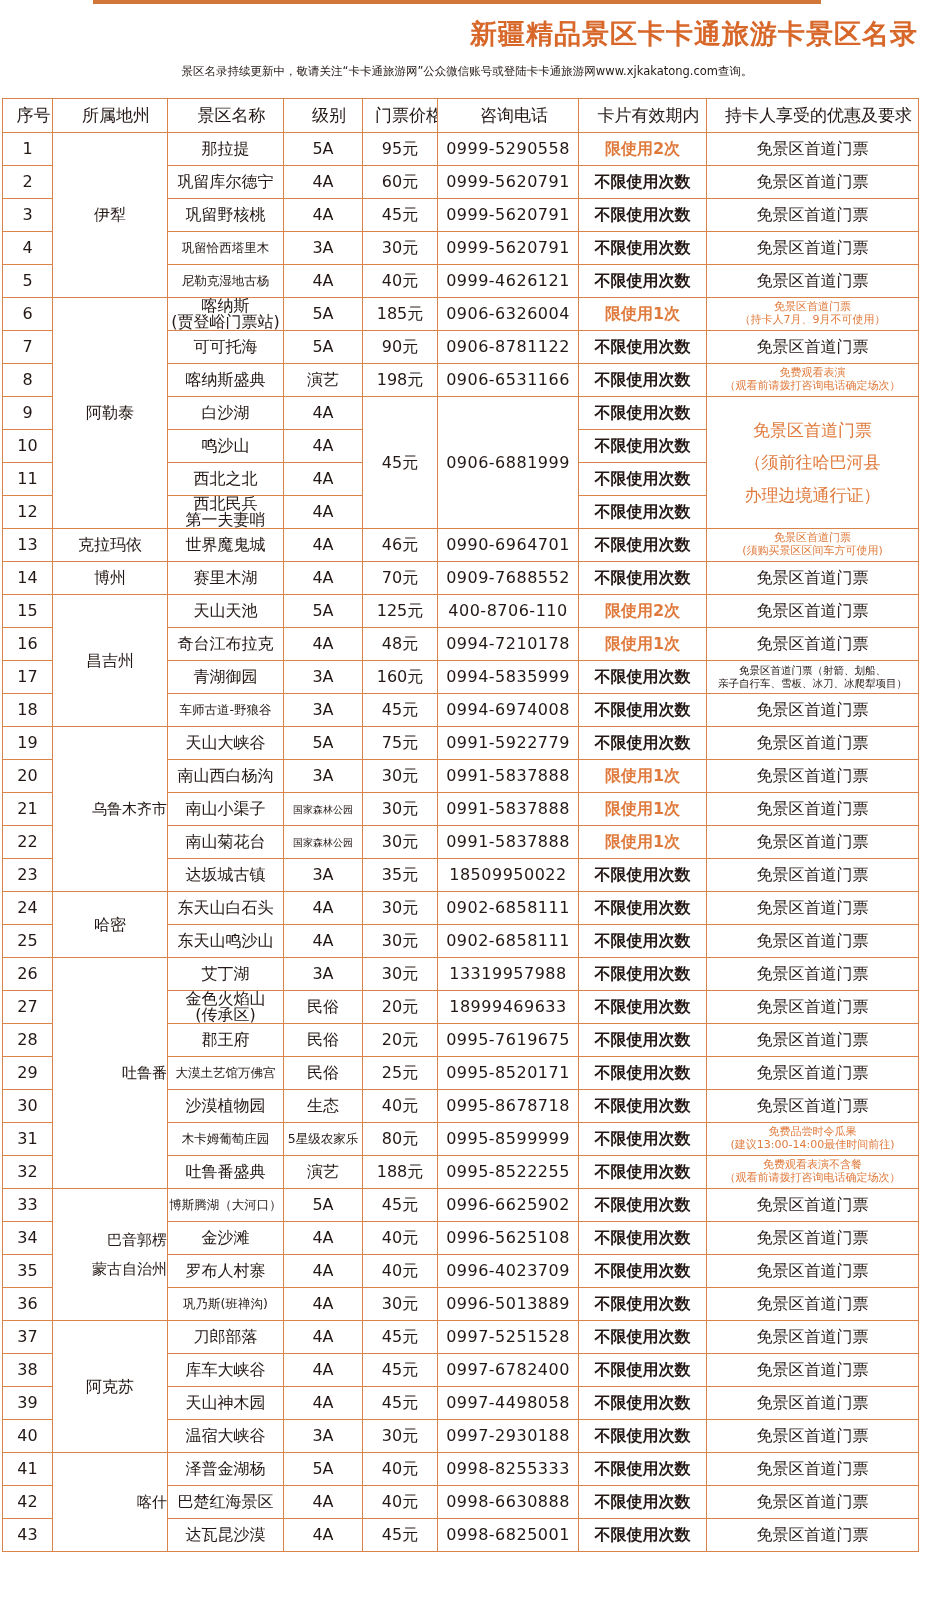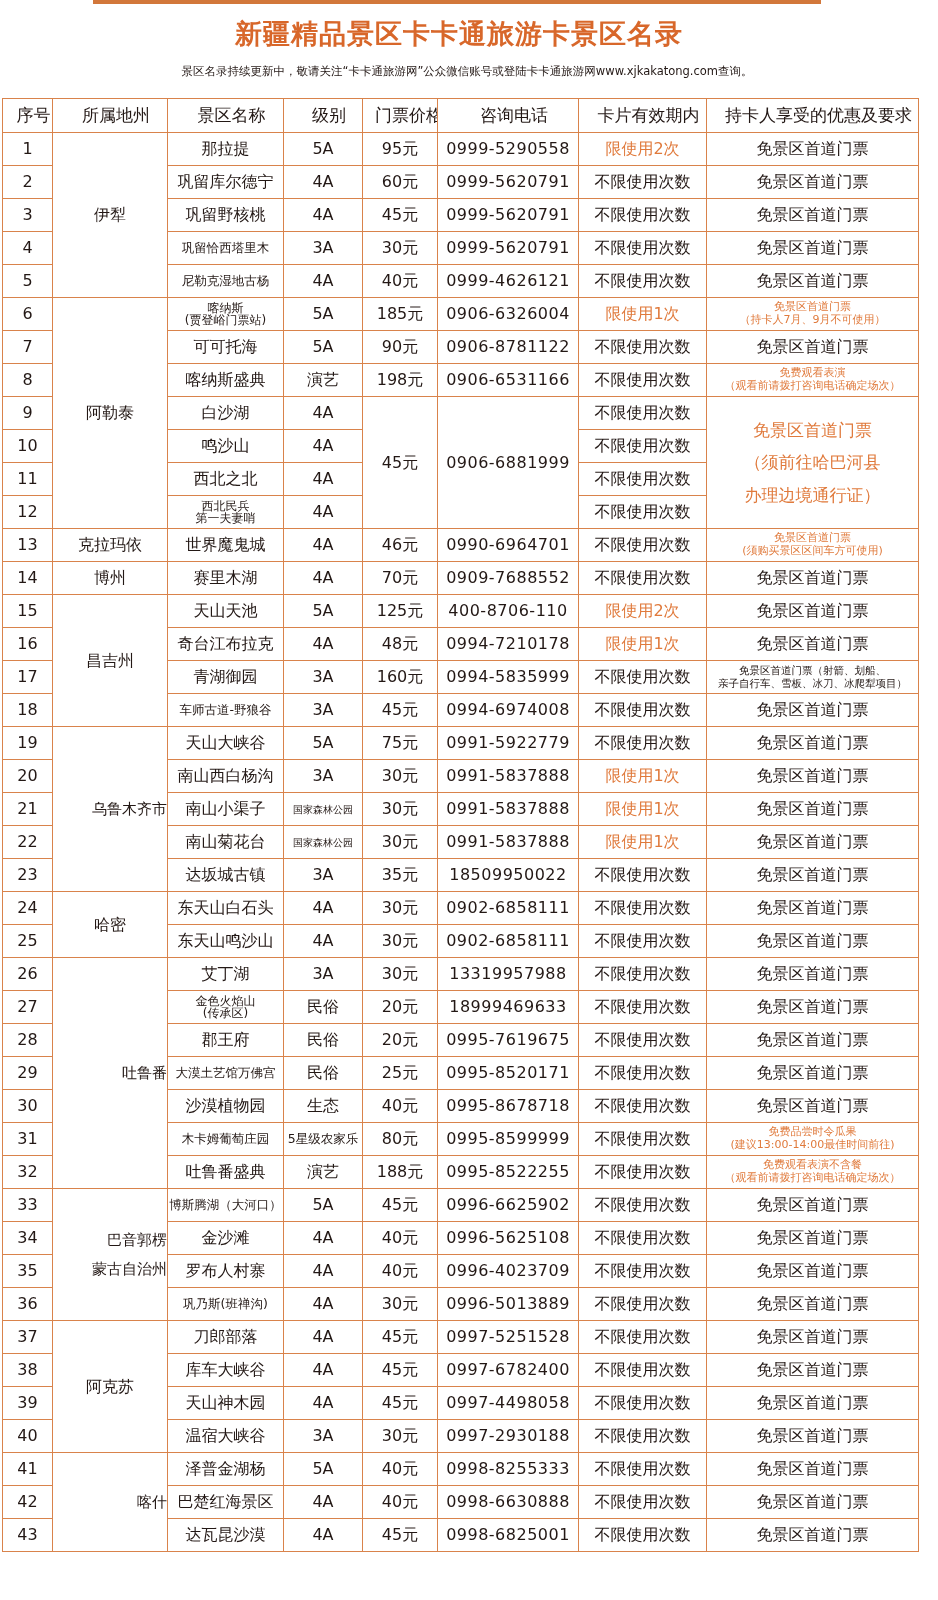--- a/index.html
+++ b/index.html
@@ -1,39 +1,39 @@
 <!DOCTYPE html>
 <html><head>
 <meta charset="utf-8">
 <style>
   html, body { margin:0; padding:0; background:#fff; }
   body { width:938px; height:1600px; position:relative; overflow:hidden;
          font-family:"DejaVu Sans","Liberation Sans",sans-serif; color:#231815; }
   .topbar { position:absolute; left:93px; top:0; width:728px; height:4px; background:#d2773a; }
-  .title { position:absolute; left:0; top:16px; width:918px; text-align:center;
+  .title { position:absolute; left:0; top:16px; width:918px; text-align:right;
            font-size:27px; font-weight:bold; color:#d8672a; letter-spacing:1px; }
   .subtitle { position:absolute; left:8px; top:64px; width:918px; text-align:center;
               font-size:11.5px; color:#231815; }
   table.roster { position:absolute; left:2px; top:98px; border-collapse:collapse;
                  table-layout:fixed; width:916px; }
   table.roster td, table.roster th { border:1.5px solid #d9834b; text-align:center;
         vertical-align:middle; padding:0; overflow:hidden; white-space:nowrap; }
   table.roster th { font-weight:normal; font-size:17px; height:33px;padding-left:12px; }
   table.roster td { height:32px; font-size:16px; line-height:1.1; }
   td.no { font-size:15px; }
   td.region { font-size:18px; }
   td.region.sm { font-size:15px;text-align:right; }
   td.name { font-size:15.5px; }
   td.name.sm { font-size:12.5px; }
-  td.name.xs { font-size:12px; line-height:1.0; }
+  td.name.xs { font-size:16px; line-height:1.0; }
   td.level { font-size:16px; }
   td.level.sm { font-size:10px; }
   td.price { font-size:16px; }
   td.phone { font-size:16px; letter-spacing:0.5px; }
-  td.validity { font-size:16px; }
+  td.validity { font-size:16px;font-weight:bold; }
   td.validity.hl { color:#e07a3c; }
   td.benefit { font-size:16px; }
   td.benefit.hl { color:#e07a3c; }
   td.benefit.small { font-size:11px; line-height:1.15; }
   td.benefit.tiny { font-size:10.5px; line-height:1.2; color:#231815; }
   td.benefit.big { font-size:17px; line-height:1.9; color:#e07a3c; }
   .line { display:block; }
 </style>
 </head>
 <body>

